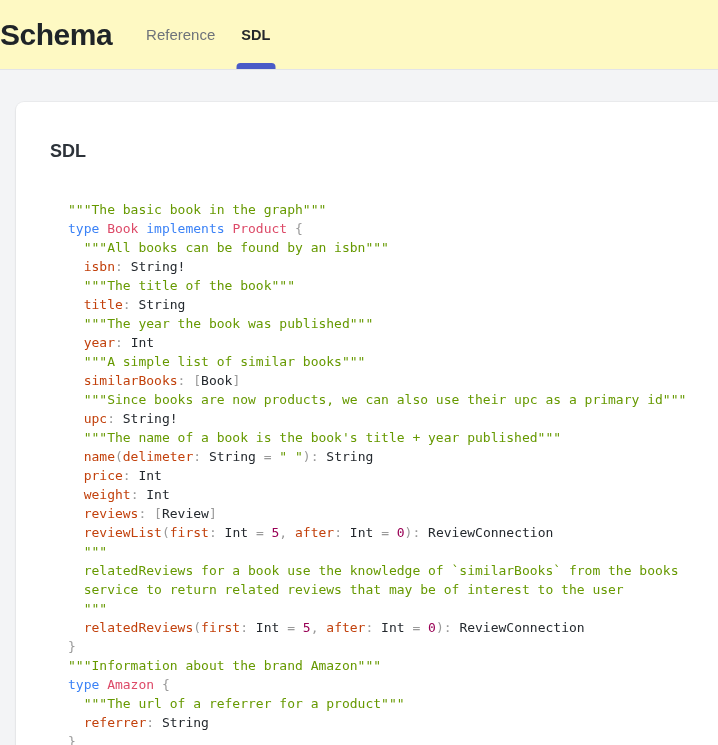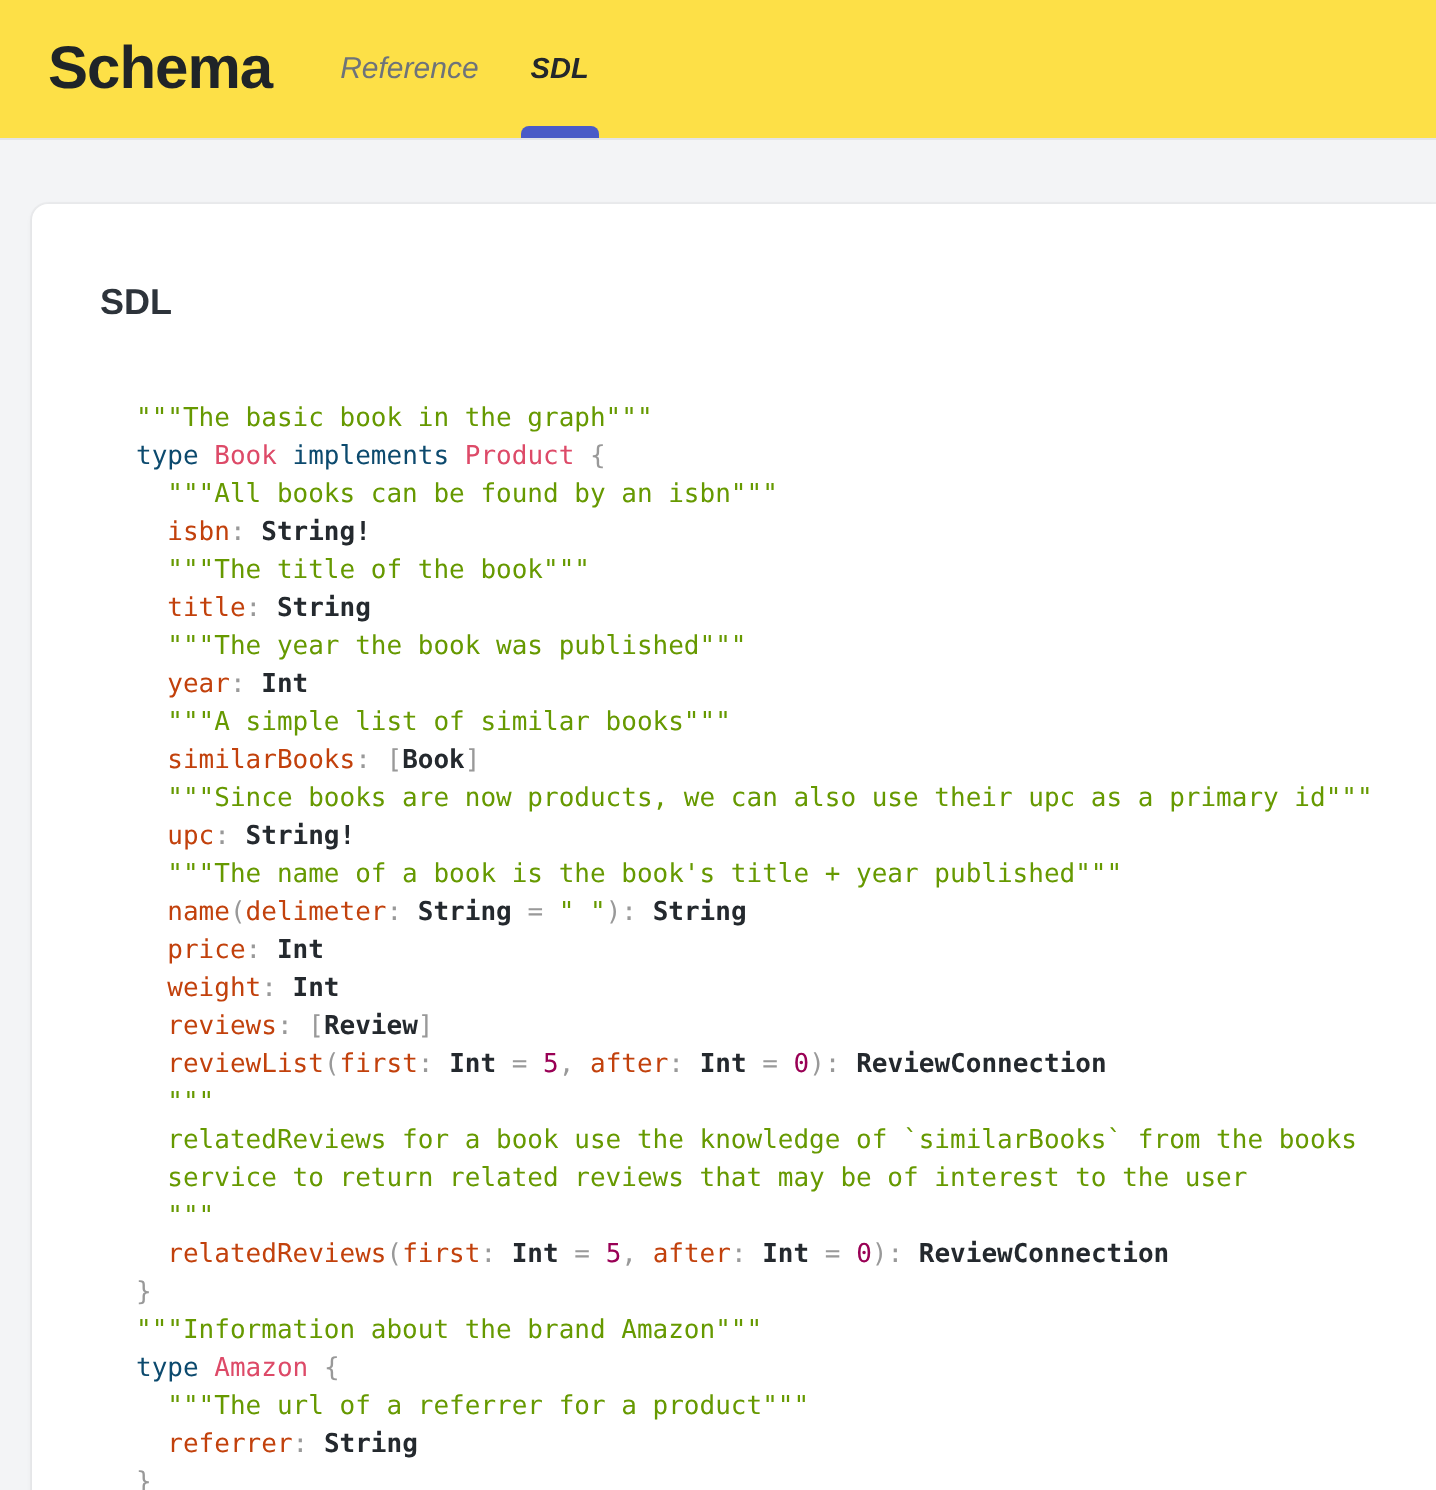--- a/index.html
+++ b/index.html
@@ -4,40 +4,39 @@
 <style>
   html, body {
     margin: 0; padding: 0;
     width: 718px; height: 745px;
     overflow: hidden;
     background: #f3f4f6;
     font-family: "Liberation Sans", sans-serif;
   }
   .header {
     height: 70px;
-    background: #fde047;
+    background: #fef9c3;
     border-bottom: 1px solid #e2e4e8;
     display: flex;
     align-items: center;
-    padding: 0 24px;
+    padding: 0 0;
     box-sizing: border-box;
   }
   .page-title {
     font-size: 30px;
     font-weight: 700;
     color: #1f2428;
     letter-spacing: -0.5px;
   }
   .tabs {
     display: flex;
     align-items: center;
     height: 100%;
     margin-left: 34px;
     gap: 26px;
-    font-style: italic;
   }
   .tab {
     position: relative;
     height: 100%;
     display: flex;
     align-items: center;
     font-size: 15px;
     color: #6e737a;
     cursor: pointer;
   }
@@ -75,27 +74,27 @@
   }
   .sdl-code {
     margin: 38px 0 0 18px;
     font-family: "DejaVu Sans Mono", "Liberation Mono", monospace;
     font-size: 13px;
     line-height: 19px;
     white-space: pre;
     color: #24292e;
   }
   .code-line { height: 19px; }
-  .tok-kw  { color: #0c4a6e; }
+  .tok-kw  { color: #3b82f6; }
   .tok-cls { color: #dd4a68; }
   .tok-attr{ color: #c2410c; }
   .tok-str { color: #669900; }
   .tok-num { color: #990055; }
   .tok-pun { color: #999999; }
-  .tok-typ { color: #24292e; font-weight: 700; }
+  .tok-typ { color: #24292e; font-weight: 400; }
   .tok-pln { color: #24292e; }
 </style>
 </head>
 <body>
 
 <div class="header">
   <div class="page-title">Schema</div>
   <div class="tabs">
     <div class="tab">
       <span>Reference</span>

